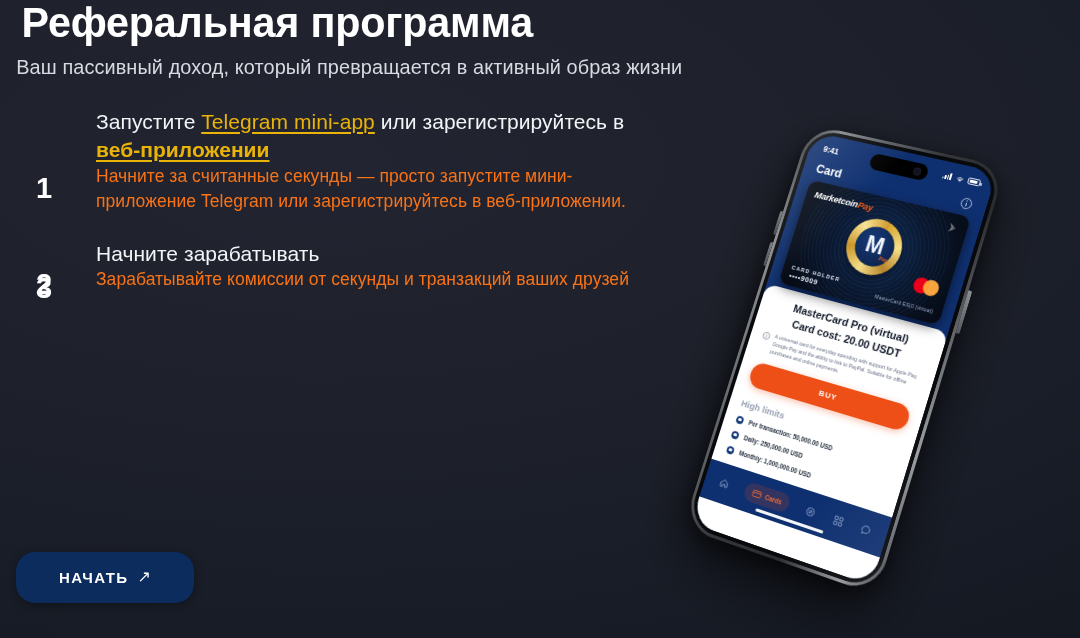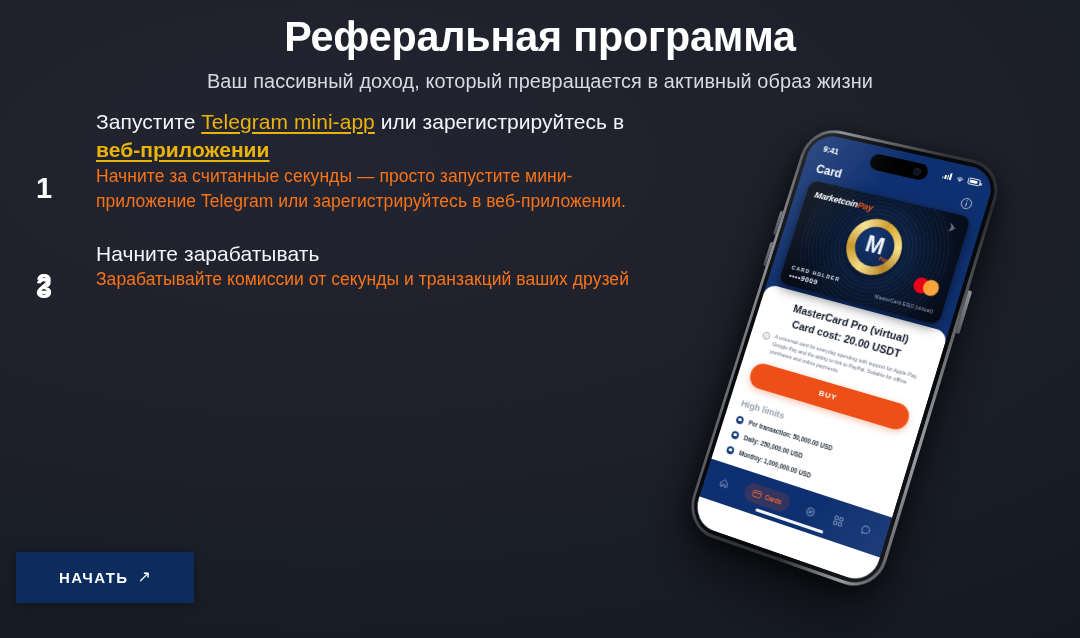--- a/index.html
+++ b/index.html
@@ -13,21 +13,21 @@
   .bg-vignette{
     position:absolute; inset:0;
     background:
       radial-gradient(120% 95% at 30% 25%, #222531 0%, #1e212b 42%, #191d27 72%, #141821 100%);
     z-index:0;
   }
 
   .page { position:relative; z-index:2; width:1080px; height:638px; }
 
   
-  .header { padding-top:14px; text-align:center; }
+  .header { }
   .title{
     font-size:43px; font-weight:700; color:#ffffff;
     letter-spacing:-0.2px; line-height:1.06;
     transform:scaleX(0.96); transform-origin:center;
   }
   .subtitle{
     margin-top:9px; font-size:20.5px; color:#d7dae1;
     font-weight:400; letter-spacing:0.1px;
     transform:scaleX(0.97); transform-origin:center;
   }
@@ -55,21 +55,21 @@
   }
   .step-head .lnk.strong{ font-weight:700; }
   .step-desc{
     font-size:17.5px; color:#f97316;
     line-height:1.42; font-weight:400; letter-spacing:0.05px;
   }
 
   
   .cta{
     position:absolute; left:16px; top:552px;
-    width:178px; height:51px; border-radius:0;
+    width:178px; height:51px; border-radius:19px;
     background:#0b2c5c;
     display:flex; align-items:center; justify-content:center;
     gap:9px; cursor:pointer;
     box-shadow:0 2px 10px rgba(0,0,0,.35);
   }
   .cta-label{
     color:#ffffff; font-size:15px; font-weight:700; letter-spacing:1.4px;
   }
   .cta-arrow{ color:#fff; font-size:16px; line-height:1; margin-top:-1px; }
 

